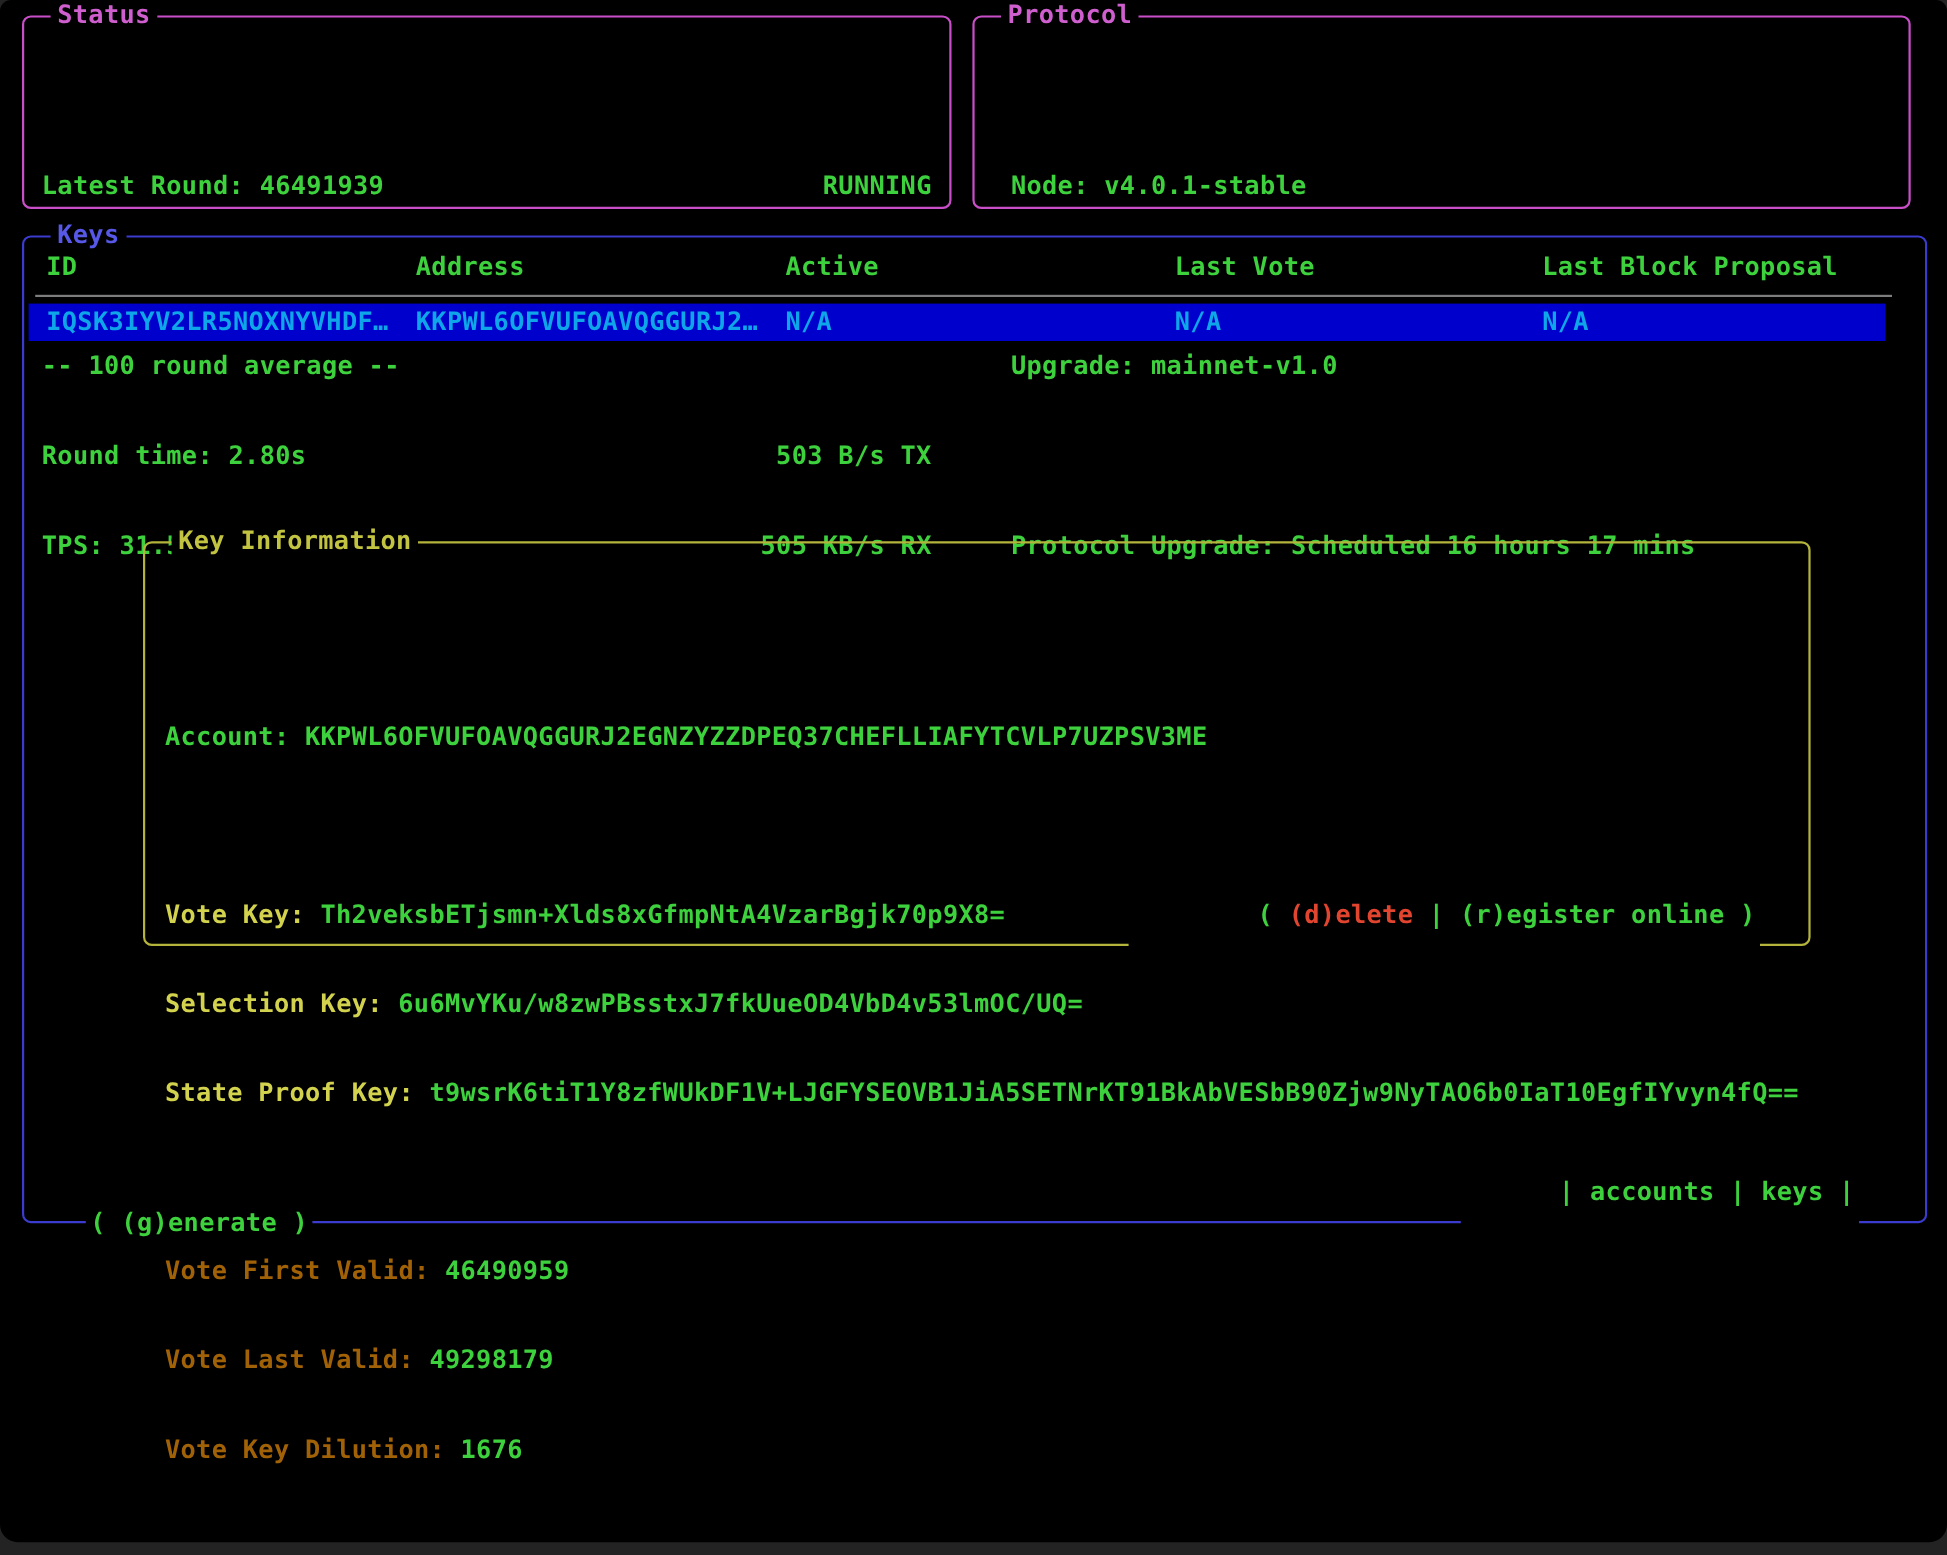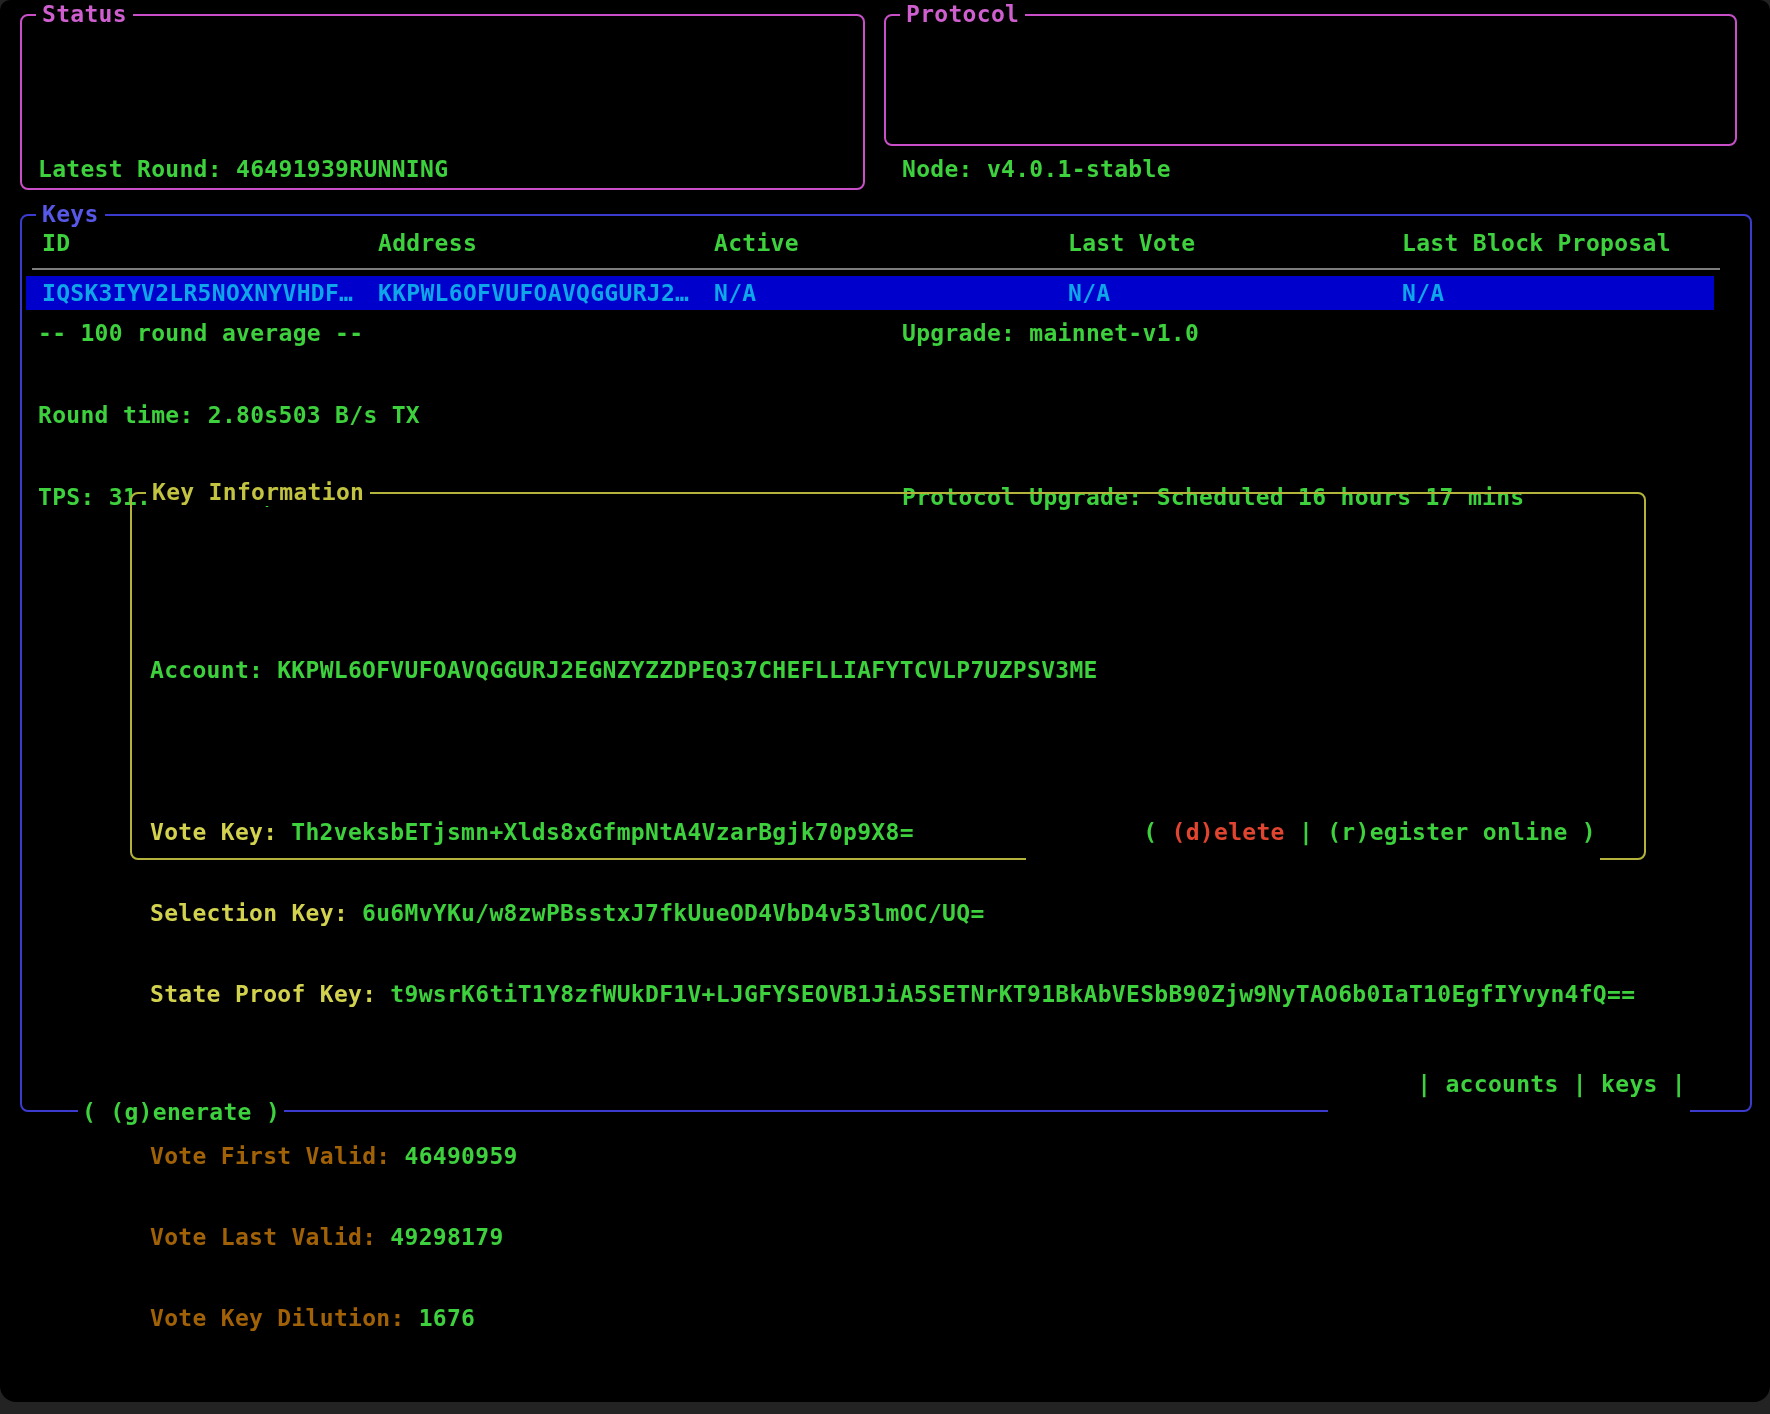--- a/index.html
+++ b/index.html
@@ -6,39 +6,39 @@
   html, body { width: 1770px; height: 1414px; background: #232323; overflow: hidden; }
   body { font-family: "DejaVu Sans Mono", "Liberation Mono", monospace; font-size: 23px; letter-spacing: 0.3px; }
 
   .terminal {
     position: absolute; left: 0; top: 0; width: 1770px; height: 1402px;
     background: #000; border-radius: 10px 10px 16px 16px; white-space: pre;
   }
 
   .box { position: absolute; border: 2px solid; border-radius: 8px; }
   .box-title {
-    position: absolute; top: -16px; left: 14px; background: #000;
+    position: absolute; top: -16px; left: 24px; background: #000;
     padding: 0 6px; line-height: 28px; font-weight: bold;
   }
   .box-footer-label {
     position: absolute; bottom: -16px; background: #000;
     padding: 0 4px; line-height: 28px; font-weight: bold;
   }
 
   .green  { color: #3ed13e; }
   .red    { color: #e2452f; }
   .yellow { color: #d2d24e; }
   .purple { color: #a16207; }
 
   .status-box   { left: 20px;  top: 14px;  width: 845px;  height: 176px; border-color: #c94fc9; }
-  .protocol-box { left: 884px; top: 14px;  width: 853px;  height: 132px; border-color: #c94fc9; }
+  .protocol-box { left: 884px; top: 14px;  width: 853px;  height: 176px; border-color: #c94fc9; padding-left: 17px; }
   .magenta-title { color: #cf5fcf; }
 
   .panel-lines { padding: 8px 16px 0 16px; }
-  .trow { display: flex; justify-content: flex-start; height: 30px; line-height: 30px; font-weight: bold; }
+  .trow { display: flex; justify-content: space-between; height: 30px; line-height: 30px; font-weight: bold; }
 
   .keys-box { left: 20px; top: 214px; width: 1732px; height: 898px; border-color: #3b3bce; }
   .blue-title { color: #5858e8; }
 
   .table-header {
     position: absolute; top: 12px; left: 20px; right: 24px;
     display: grid; grid-template-columns: 336px 336px 354px 334px 1fr;
     line-height: 30px; font-weight: bold;
   }
   .table-separator {

